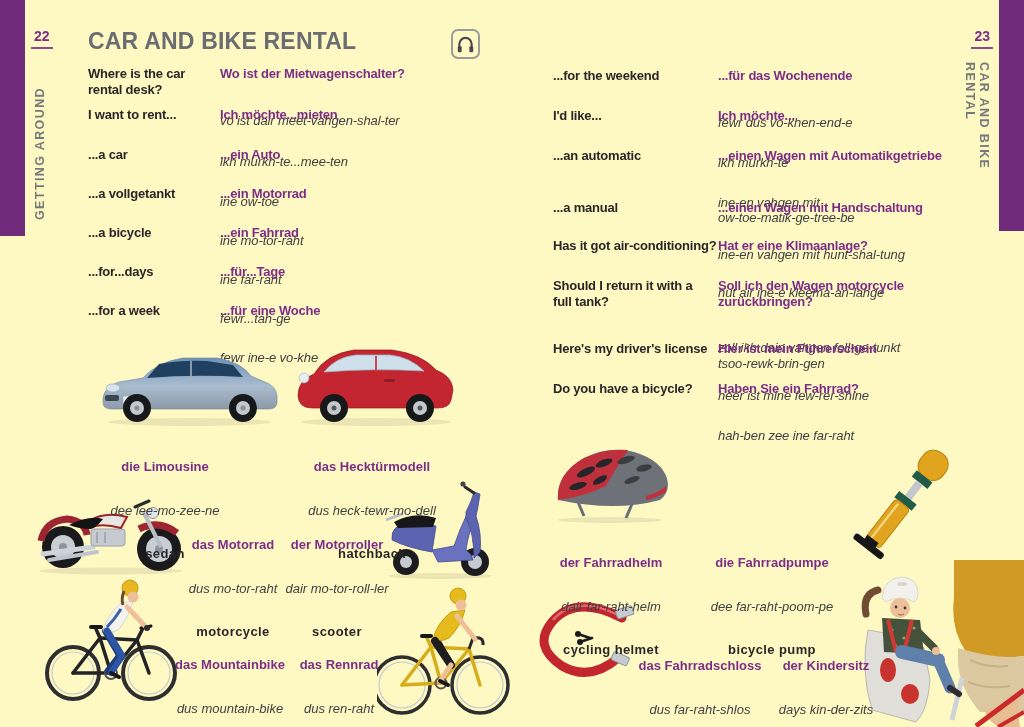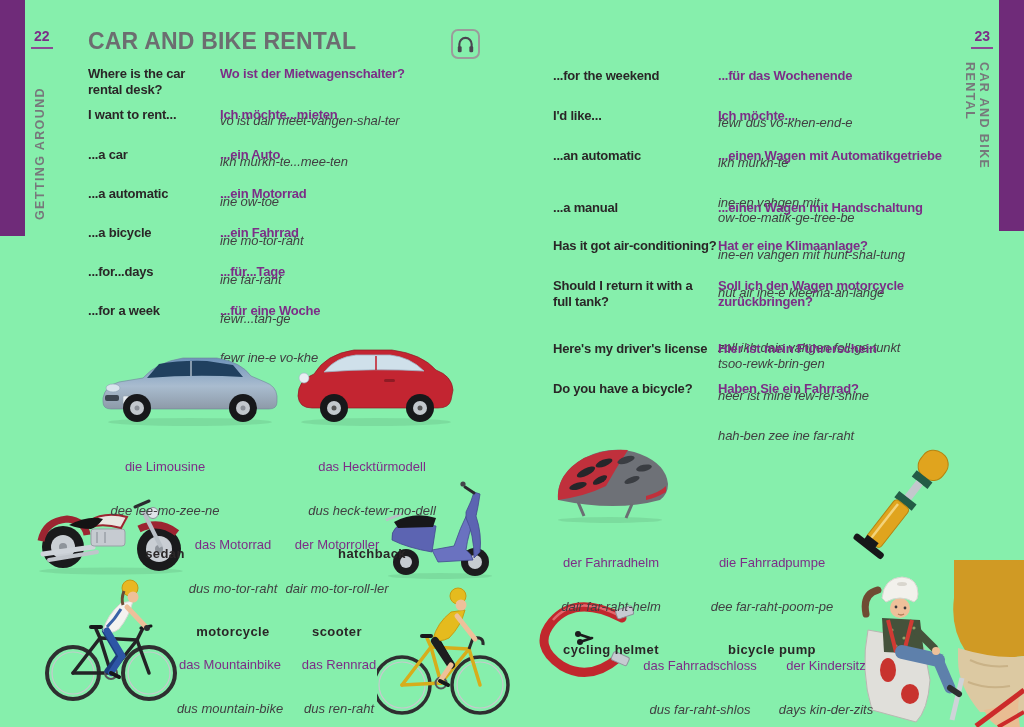--- a/index.html
+++ b/index.html
@@ -1,16 +1,16 @@
 <!DOCTYPE html>
 <html><head>
 <meta charset="utf-8">
 <style>
   html,body{margin:0;padding:0;background:#ffffff;}
-  .spread{position:relative;width:1024px;height:727px;background:#86efac;overflow:hidden;
+  .spread{position:relative;width:1024px;height:727px;background:#fef9c3;overflow:hidden;
           font-family:"Liberation Sans","DejaVu Sans",sans-serif;}
   .bar{position:absolute;background:#6f2b79;}
   .bar.left{left:0;top:0;width:25px;height:236px;}
   .bar.right{right:0;top:0;width:25px;height:231px;}
   .pagenum{position:absolute;top:28px;color:#7c2d87;font-weight:bold;font-size:14px;
            border-bottom:2px solid #8a4b94;padding:0 3px 3px 3px;}
   .pagenum.left{left:31px;}
   .pagenum.right{right:31px;}
   .sidelabel{position:absolute;color:#77787b;font-weight:bold;font-size:12.5px;letter-spacing:1.4px;}
   .sidelabel.left{left:33px;top:60px;writing-mode:vertical-rl;transform:rotate(180deg);height:160px;}
@@ -20,21 +20,21 @@
   .audiobox{position:absolute;left:451px;top:29px;width:29px;height:30px;border:2px solid #9b9b9b;
             border-radius:7px;box-sizing:border-box;display:flex;align-items:center;justify-content:center;}
   .row{position:absolute;display:flex;font-size:13px;line-height:15.5px;}
   .row .en{font-weight:bold;color:#2a2627;white-space:pre;flex:none;width:132px;letter-spacing:-0.2px;}
   .row.r .en{width:165px;}
   .decol{white-space:pre;}
   .de{font-weight:bold;color:#7c2d87;white-space:pre;letter-spacing:-0.2px;}
   .pron{font-style:italic;color:#414042;white-space:pre;letter-spacing:-0.1px;}
   .vocab{position:absolute;text-align:center;font-size:13px;line-height:14.5px;
          transform:translateX(-50%);white-space:pre;}
-  .vocab .vde{color:#7c2d87;font-weight:normal;text-align:center;}
+  .vocab .vde{color:#7c2d87;font-weight:bold;text-align:center;}
   .vocab .vpron{font-style:italic;color:#414042;}
   .vocab .ven{font-weight:bold;color:#2a2627;letter-spacing:0.4px;}
   .photo{position:absolute;}
 </style>
 </head>
 <body>
 
 <div class="spread">
 
   <div class="bar left"></div>
@@ -65,21 +65,21 @@
     <div class="en">I want to rent...</div>
     <div class="decol"><div class="de">Ich möchte...mieten</div>
     <div class="pron">ikh murkh-te...mee-ten</div></div>
   </div>
   <div class="row l" style="left:88px;top:147px">
     <div class="en">...a car</div>
     <div class="decol"><div class="de">...ein Auto</div>
     <div class="pron">ine ow-toe</div></div>
   </div>
   <div class="row l" style="left:88px;top:186px">
-    <div class="en">...a automatic</div>
+    <div class="en">...a vollgetankt</div>
     <div class="decol"><div class="de">...ein Motorrad</div>
     <div class="pron">ine mo-tor-raht</div></div>
   </div>
   <div class="row l" style="left:88px;top:225px">
     <div class="en">...a bicycle</div>
     <div class="decol"><div class="de">...ein Fahrrad</div>
     <div class="pron">ine far-raht</div></div>
   </div>
   <div class="row l" style="left:88px;top:264px">
     <div class="en">...for...days</div>

